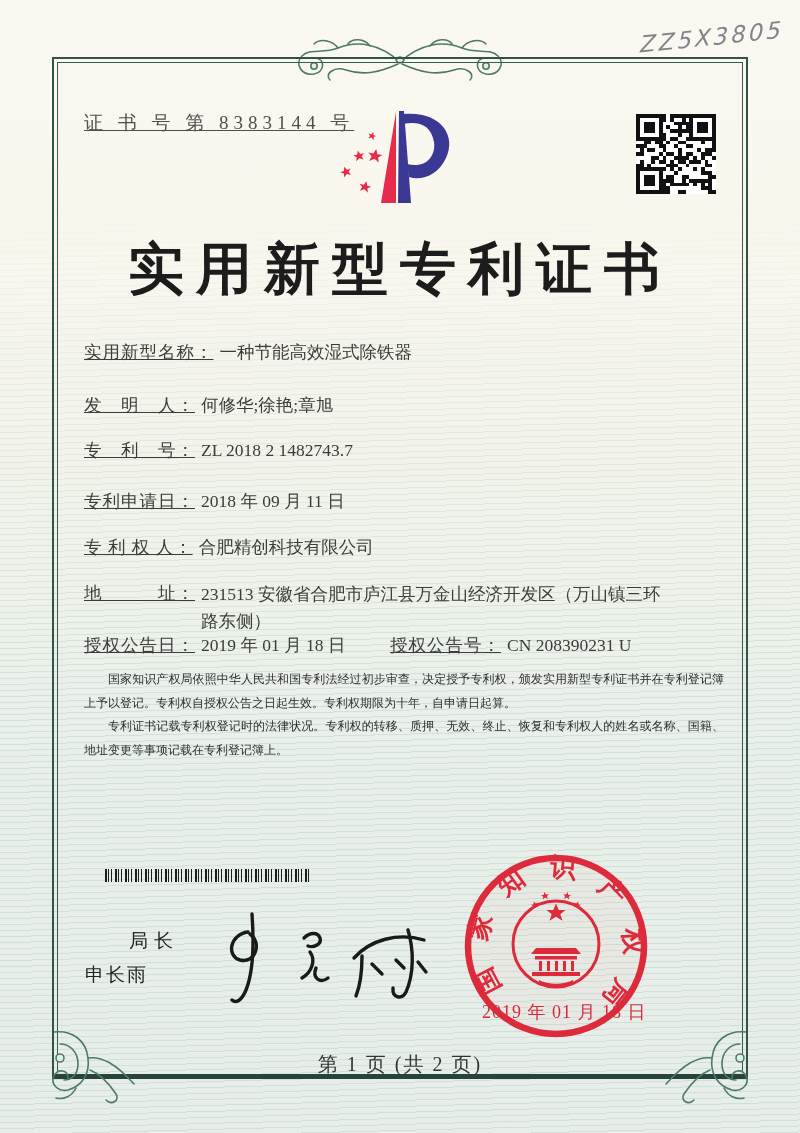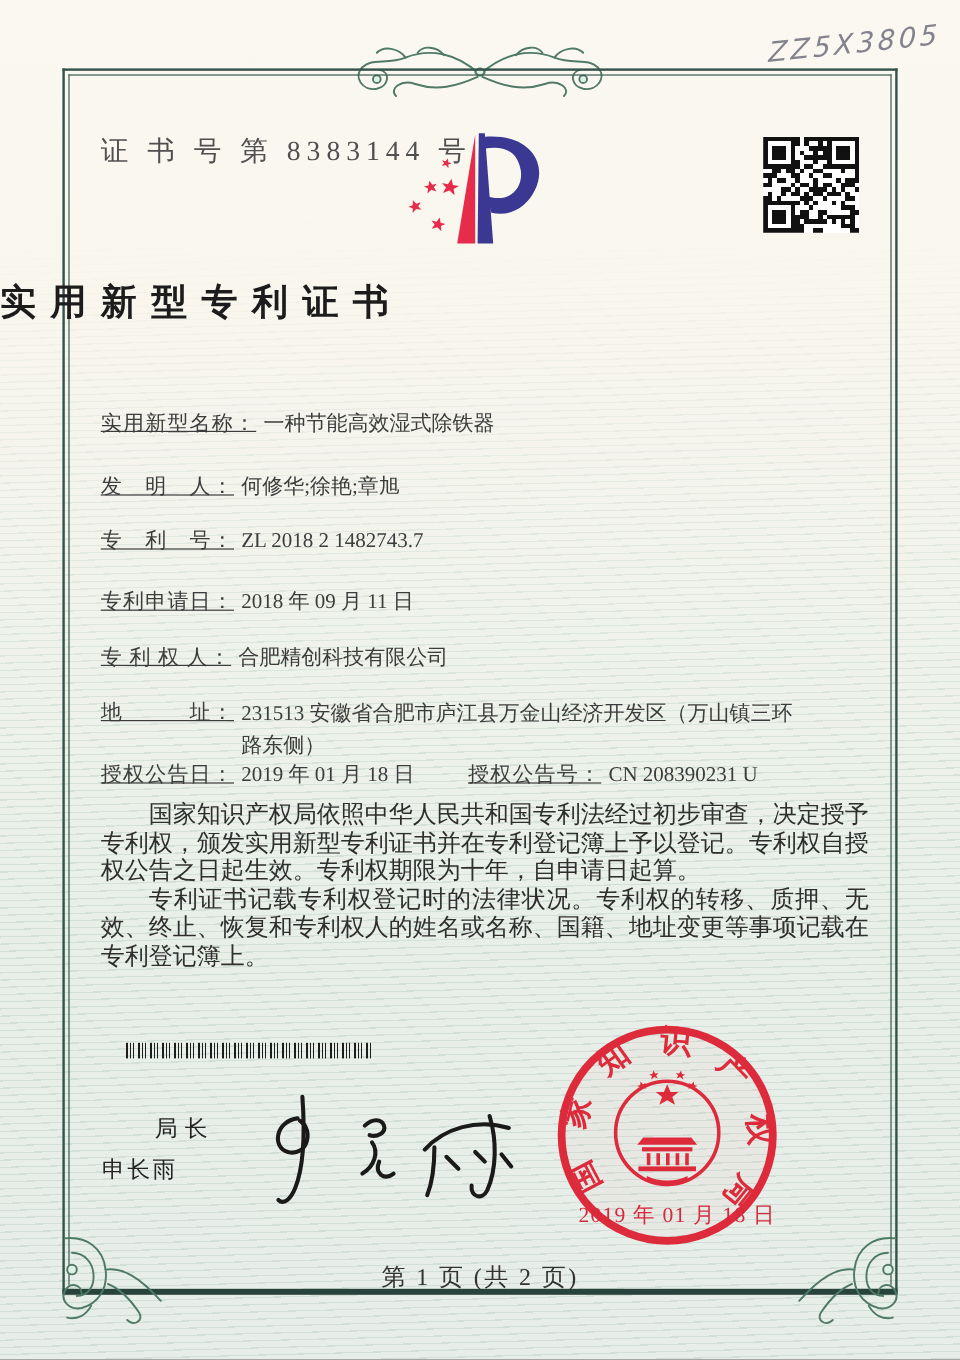--- a/index.html
+++ b/index.html
@@ -20,38 +20,38 @@
     letter-spacing:3px; color:#83838d;
   }
   .frame{
     position:absolute; left:52px; top:57px; right:52px; bottom:54px;
     border:2px solid #33524a; border-bottom:5px solid #27433b;
   }
   .frame-inner{
     position:absolute; inset:3px; border:1px solid #3a5a50; border-bottom:none;
   }
   .cert-no{
-    position:absolute; left:84px; top:110px; font-size:23px; letter-spacing:5px; color:#4f4f4f;
+    position:absolute; left:84px; top:110px; font-size:19px; letter-spacing:5px; color:#4f4f4f;text-decoration:underline;
   }
   .logo{ position:absolute; left:334px; top:106px; }
   .qr{ position:absolute; left:636px; top:114px; width:80px; height:80px; background:#fff; }
   .doc-title{
-    position:absolute; top:232px; left:0; width:100%; 
-    font-size:30px; font-weight:600; letter-spacing:12px; color:#1c1c1c; white-space:nowrap;
+    position:absolute; top:232px; left:0; width:100%; text-align:center;
+    font-size:56px; font-weight:600; letter-spacing:12px; color:#1c1c1c; white-space:nowrap;
   }
   .fields{ position:absolute; left:84px; top:0; right:60px; font-size:17.5px; color:#3c3c3c; }
   .frow{ position:absolute; left:0; white-space:nowrap; }
   .frow .lbl{ letter-spacing:1px;text-decoration:underline; }
   .frow .val{ margin-left:6px; }
   .frow-addr{ white-space:normal; }
   .frow-addr .val{ display:inline-block; vertical-align:top; width:468px; line-height:27px; }
   .grant-no{ position:absolute; left:306px; top:0; white-space:nowrap; }
   .body-text{
     position:absolute; left:84px; right:76px; top:668px;
-    font-size:20px; line-height:23.5px; color:#2e2e2e; text-align:justify;
+    font-size:12px; line-height:23.5px; color:#2e2e2e; text-align:justify;
   }
   .body-text p{ margin:0; text-indent:2em; }
   .barcode{
     position:absolute; left:105px; top:869px; width:205px; height:13px;
     background:repeating-linear-gradient(90deg,#1d1d1d 0 2px,transparent 2px 3px,#1d1d1d 3px 4px,transparent 4px 6px,#1d1d1d 6px 7px,transparent 7px 10px);
   }
   .sign-title{
     position:absolute; left:85px; top:928px;
     font-family:"Liberation Sans","DejaVu Sans",sans-serif; font-size:19px; font-weight:500;
     letter-spacing:6px; color:#232323;margin-left:44px;

